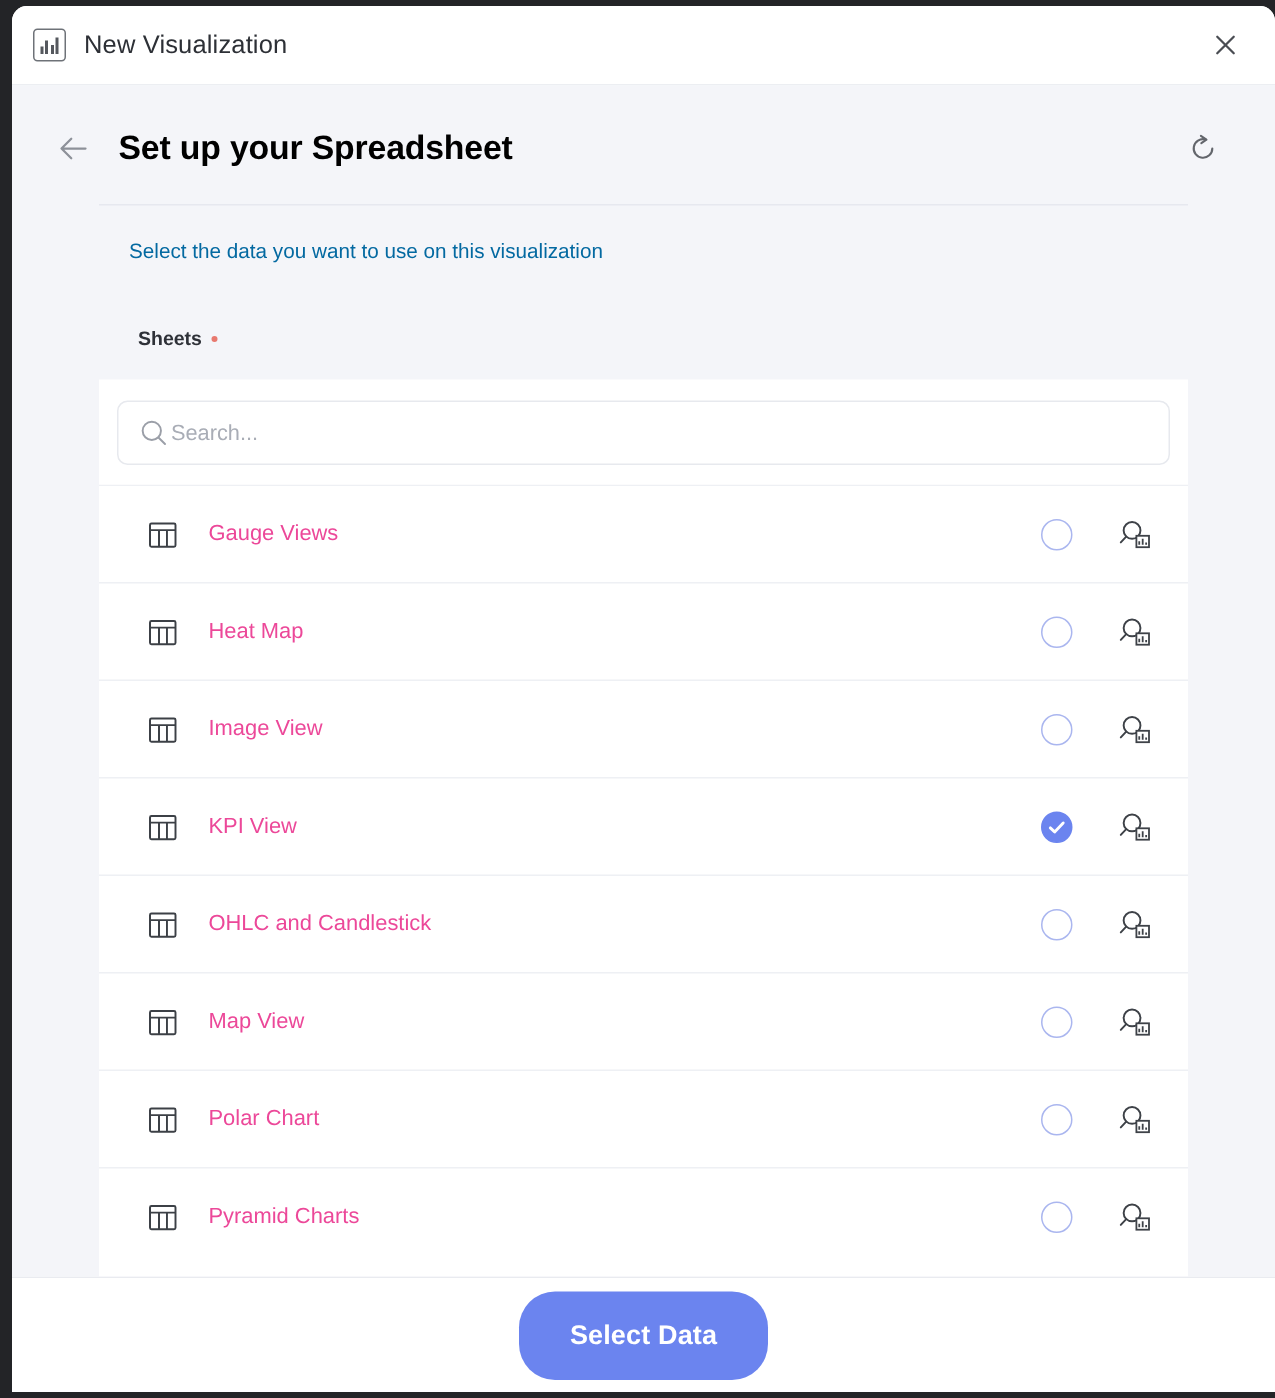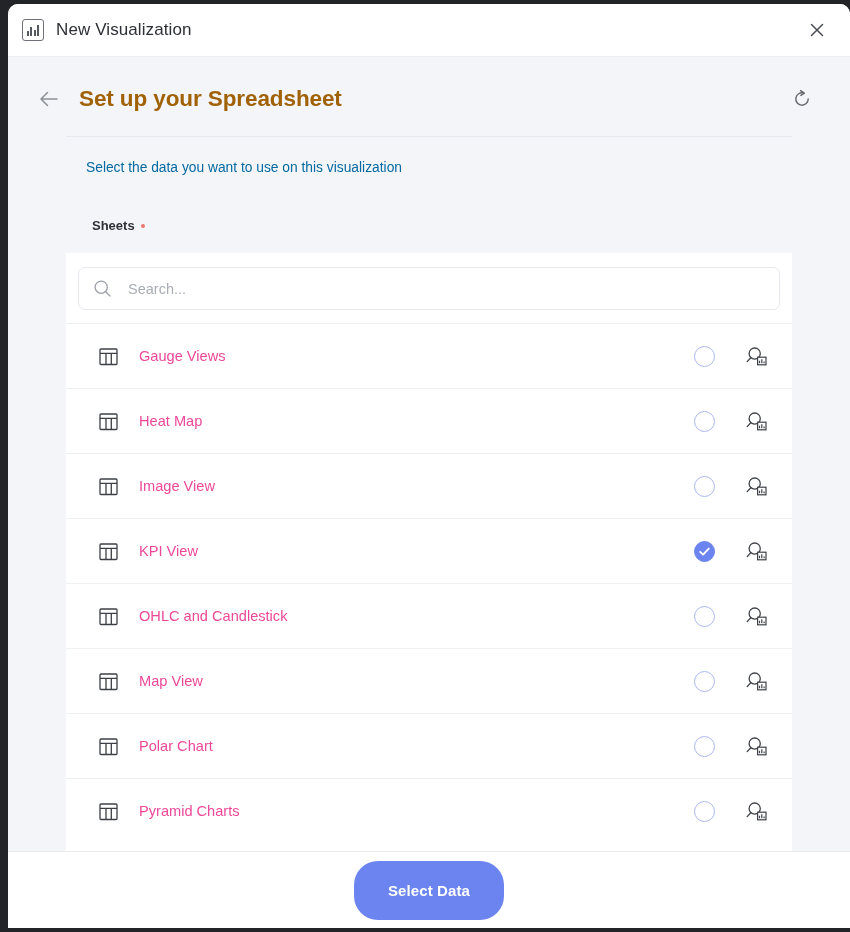--- a/index.html
+++ b/index.html
@@ -114,21 +114,21 @@
     justify-content: center;
     cursor: pointer;
     color: #8d9199;
     flex-shrink: 0;
     margin-left: 2px;
   }
   .page-title {
     margin-left: 15px;
     font-size: 22.5px;
     font-weight: bold;
-    color: #a16207;
+    color: #000000;
     letter-spacing: -.1px;
   }
   .head-spacer { flex: 1 1 auto; }
   .refresh-btn {
     width: 32px;
     height: 32px;
     display: flex;
     align-items: center;
     justify-content: center;
     cursor: pointer;
@@ -188,21 +188,20 @@
     align-items: center;
     padding: 0 14px;
     box-sizing: border-box;
     background: #fff;
   }
   .search-box svg { flex-shrink: 0; color: #9b9fa8; }
   .search-input {
     flex: 1 1 auto;
     border: none;
     outline: none;
-    margin-left: 14px;
     font-family: "Liberation Sans", sans-serif;
     font-size: 14.5px;
     color: #8b5cf6;
     background: transparent;
   }
   .search-input::placeholder { color: #a9adb6; }
 
   .list {
     flex: 1 1 auto;
     min-height: 0;
@@ -277,21 +276,21 @@
     justify-content: center;
   }
   .primary-btn {
     background: #6b84ef;
     color: #ffffff;
     border: none;
     border-radius: 24px;
     height: 59px;
     padding: 0 34px;
     font-family: "Liberation Sans", sans-serif;
-    font-size: 15px;
+    font-size: 18px;
     font-weight: bold;
     letter-spacing: .1px;
     cursor: pointer;
     text-align: right;
   }
 
   
   .list::-webkit-scrollbar { width: 0px; }
 </style>
 </head>

